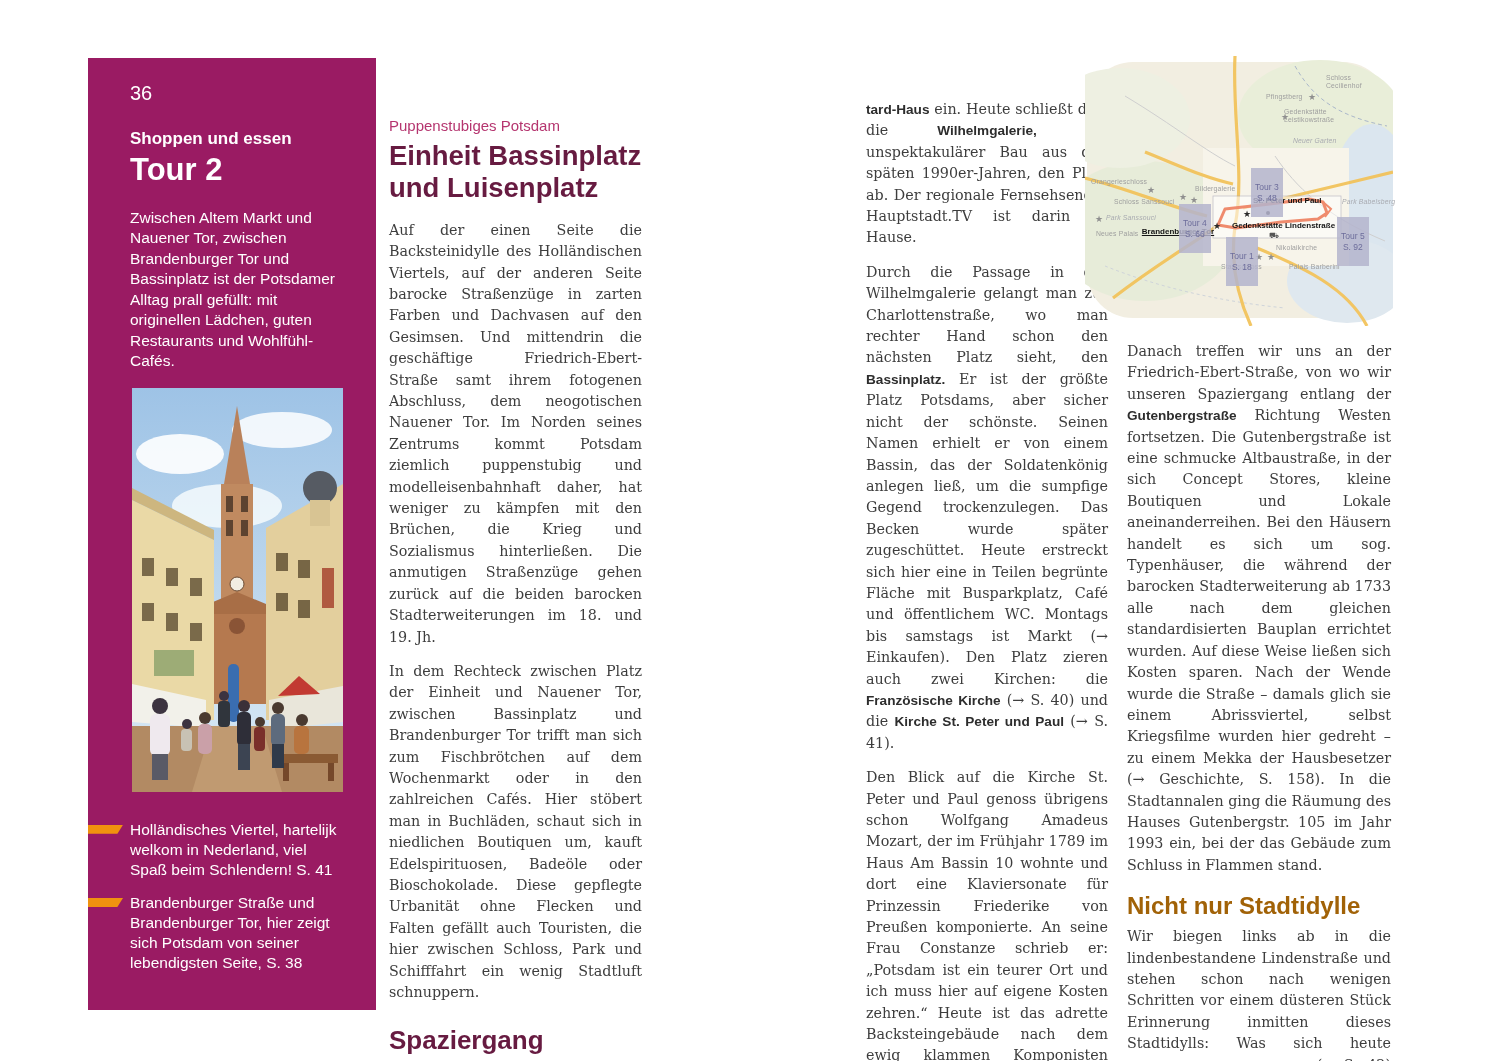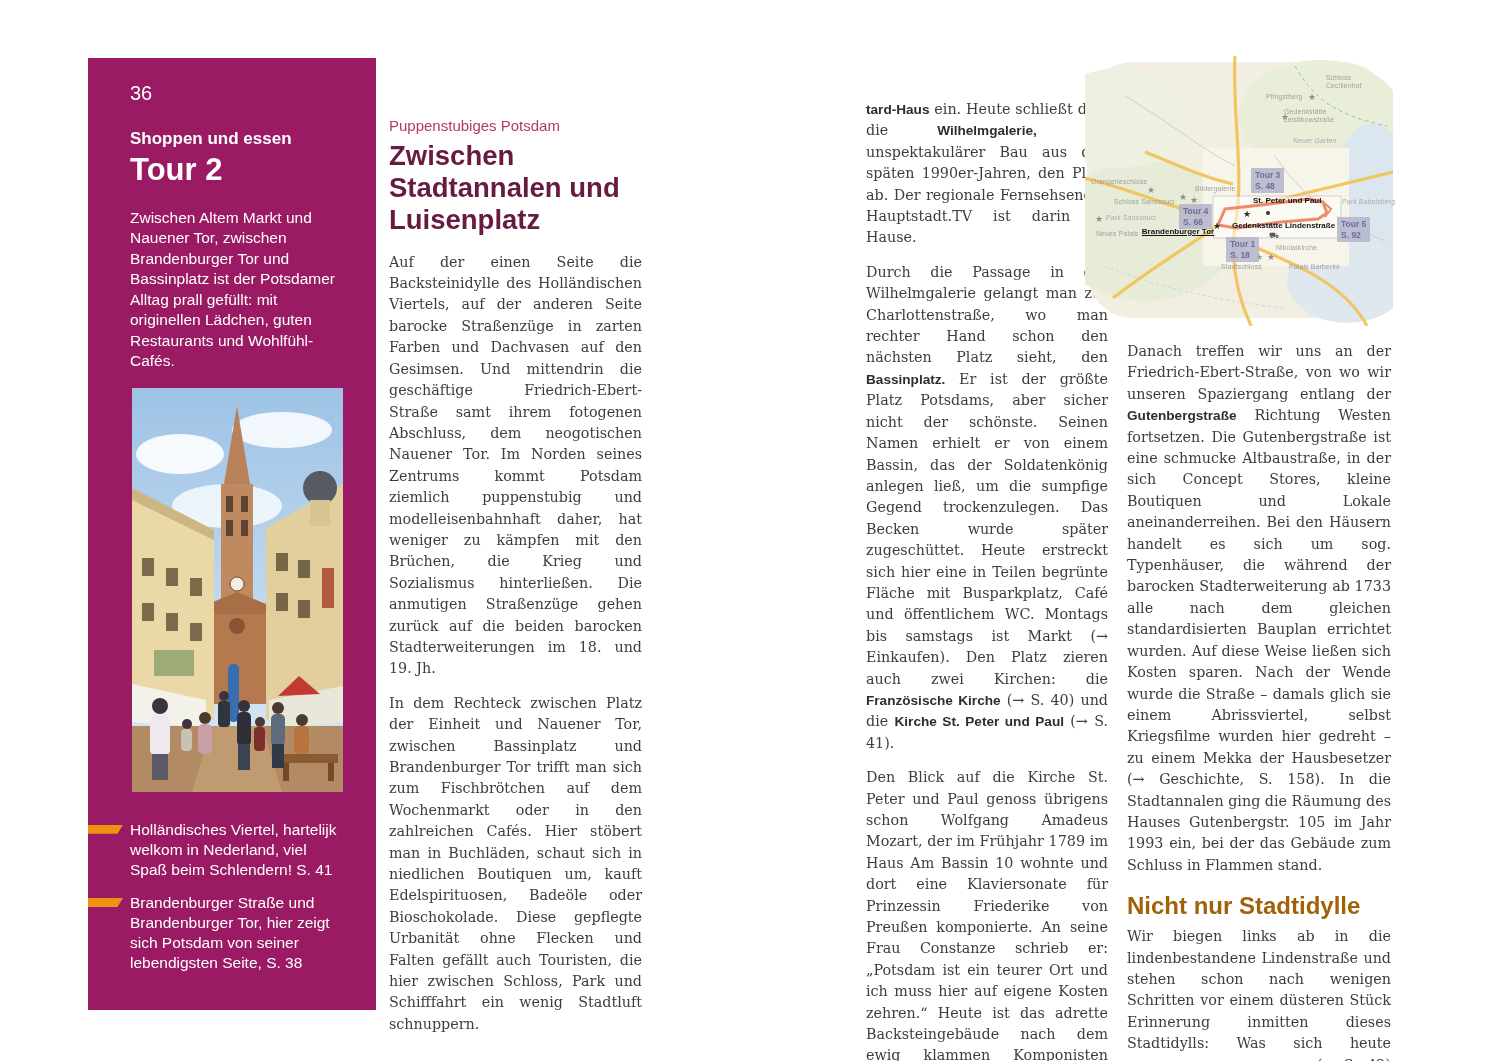--- a/index.html
+++ b/index.html
@@ -58,22 +58,22 @@
     position:absolute; font-size:6.8px; color:#9e9e9e; white-space:nowrap; letter-spacing:.2px;
   }
   .map-place.it { font-style:italic; color:#a8aab0; }
   .map-place.wrap { white-space:normal; width:62px; line-height:1.15; }
   .map-poi {
     position:absolute; font-size:8px; font-weight:700; color:#141414; white-space:nowrap;
   }
   .map-poi.center { white-space:normal; text-align:center; line-height:1.15; }
   .map-badge {
     position:absolute; background:rgba(180,180,204,.85); color:#6d6d9b;
-    font-size:8.5px; font-weight:700; line-height:1.25;
-    padding:2px 4px;
+    font-size:8.5px; font-weight:400; text-align:center; line-height:1.25;
+    padding:14px 4px;
   }
   .mb1 { left:166px; top:112px; }
   .mb2 { left:94px;  top:148px; }
   .mb3 { left:141px; top:181px; }
   .mb4 { left:252px; top:161px; }
 
   .pp1 { left:6px;   top:122px; }
   .pp2 { left:29px;  top:142px; }
   .pp3 { left:21px;  top:158px; }
   .pp4 { left:11px;  top:174px; }
@@ -190,21 +190,21 @@
       </div>
       <div class="phl-item">
         <span class="phl-bar"></span>
         <span><span class="s-hb">Brandenburger Straße und Brandenburger Tor,</span><span class="s-hn"> hier zeigt sich Potsdam von seiner lebendigsten Seite, S. 38</span></span>
       </div>
     </div>
   </div>
 
   <div class="col col2">
     <div class="kicker">Puppenstubiges Potsdam</div>
-    <div class="headline">Zwischen Stadtannalen und Luisenplatz</div>
+    <div class="headline">Einheit Bassinplatz und Luisenplatz</div>
     <p class="serif-p"><span class="s-n">Auf der einen Seite die Backsteinidylle des Holländischen Viertels, auf der anderen Seite barocke Straßenzüge in zarten Farben und Dachvasen auf den Gesimsen. Und mittendrin die geschäftige Friedrich-Ebert-Straße samt ihrem fotogenen Abschluss, dem neogotischen Nauener Tor. Im Norden seines Zentrums kommt Potsdam ziemlich puppenstubig und modelleisenbahnhaft daher, hat weniger zu kämpfen mit den Brüchen, die Krieg und Sozialismus hinterließen. Die anmutigen Straßenzüge gehen zurück auf die beiden barocken Stadterweiterungen im 18. und 19. Jh.</span></p>
     <p class="serif-p"><span class="s-n">In dem Rechteck zwischen Platz der Einheit und Nauener Tor, zwischen Bassinplatz und Brandenburger Tor trifft man sich zum Fischbrötchen auf dem Wochenmarkt oder in den zahlreichen Cafés. Hier stöbert man in Buchläden, schaut sich in niedlichen Boutiquen um, kauft Edelspirituosen, Badeöle oder Bioschokolade. Diese gepflegte Urbanität ohne Flecken und Falten gefällt auch Touristen, die hier zwischen Schloss, Park und Schifffahrt ein wenig Stadtluft schnuppern.</span></p>
     <div class="walk-head">Spaziergang</div>
 
   </div>
 
   <div class="col col3">
     <p class="serif-p"><span class="s-b">tard-Haus</span><span class="s-n"> ein. Heute schließt dort die </span><span class="s-b">Wilhelmgalerie,</span><span class="s-n"> ein unspektakulärer Bau aus den späten 1990er-Jahren, den Platz ab. Der regionale Fernsehsender </span><span class="s-i">Hauptstadt.TV</span><span class="s-n"> ist darin zu Hause.</span></p>
     <p class="serif-p"><span class="s-n">Durch die Passage in der Wilhelmgalerie gelangt man zur Charlottenstraße, wo man rechter Hand schon den nächsten Platz sieht, den </span><span class="s-b">Bassinplatz.</span><span class="s-n"> Er ist der größte Platz Potsdams, aber sicher nicht der schönste. Seinen Namen erhielt er von einem Bassin, das der Soldatenkönig anlegen ließ, um die sumpfige Gegend trockenzulegen. Das Becken wurde später zugeschüttet. Heute erstreckt sich hier eine in Teilen begrünte Fläche mit Busparkplatz, Café und öffentlichem WC. Montags bis samstags ist Markt (→ Einkaufen). Den Platz zieren auch zwei Kirchen: die </span><span class="s-b">Französische Kirche</span><span class="s-n"> (→ S. 40) und die </span><span class="s-b">Kirche St. Peter und Paul</span><span class="s-n"> (→ S. 41).</span></p>
     <p class="serif-p"><span class="s-n">Den Blick auf die Kirche St. Peter und Paul genoss übrigens schon Wolfgang Amadeus Mozart, der im Frühjahr 1789 im Haus Am Bassin 10 wohnte und dort eine Klaviersonate für Prinzessin Friederike von Preußen komponierte. An seine Frau Constanze schrieb er: „Potsdam ist ein teurer Ort und ich muss hier auf eigene Kosten zehren.“ Heute ist das adrette Backsteingebäude nach dem ewig klammen Komponisten benannt und beherbergt u. a. einen Friseursalon.</span></p>

